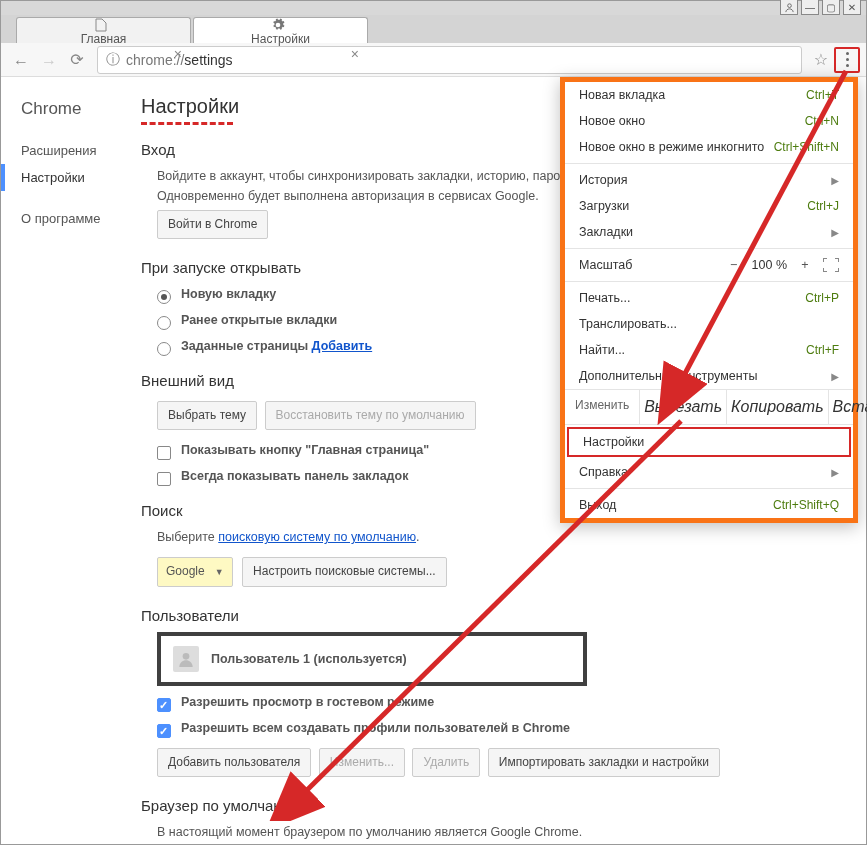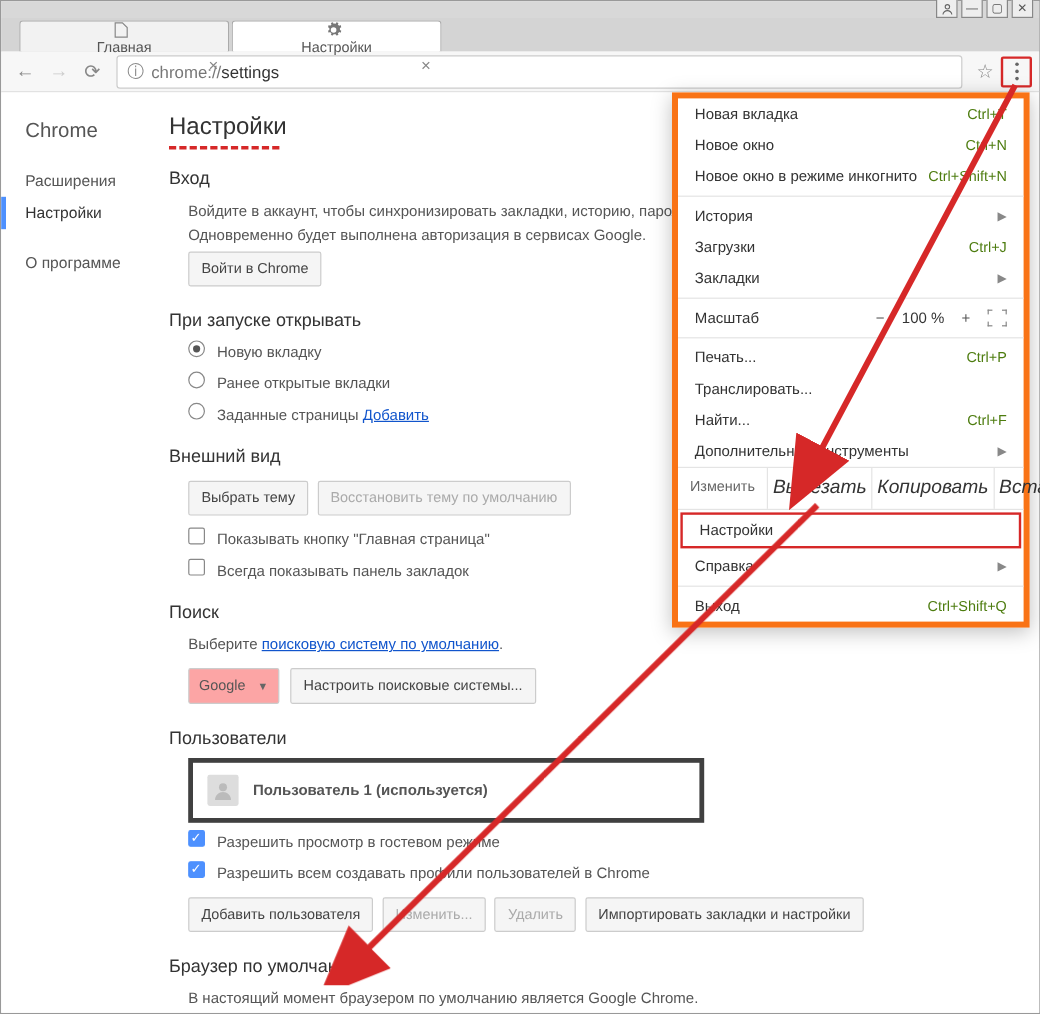--- a/index.html
+++ b/index.html
@@ -28,28 +28,28 @@
 .side-title { font-size: 17px; color: #555; margin-bottom: 18px; }
 .side-item { font-size: 13px; color: #555; padding: 6px 0; cursor: pointer; }
 .side-item.active { color: #333; border-left: 4px solid #4d90fe; margin-left: -20px; padding-left: 16px; }
 .main { flex: 1; padding: 18px 20px 20px 20px; overflow-y: auto; font-size: 13px; color: #333; }
 .page-title { font-size: 20px; color: #333; margin-bottom: 4px; }
 .dashed-underline { width: 92px; height: 0; border-bottom: 3px dashed #d62828; margin-bottom: 14px; }
 .section-h { font-size: 15px; color: #333; margin: 16px 0 8px 0; }
 .section-body { padding-left: 16px; color: #555; font-size: 12.5px; line-height: 1.6; }
 .btn { display: inline-block; background: #f5f5f5; border: 1px solid #ccc; border-radius: 2px; padding: 4px 10px; font-size: 12px; color: #444; cursor: pointer; margin: 4px 4px 4px 0; }
 .btn.disabled { color: #aaa; }
-.radio-row, .check-row { display: flex; align-items: flex-start; margin: 6px 0; }
+.radio-row, .check-row { display: flex; align-items: flex-end; margin: 6px 0; font-weight: bold; }
 .radio { width: 14px; height: 14px; border: 1px solid #888; border-radius: 50%; margin-right: 10px; position: relative; cursor: pointer; }
 .radio.checked::after { content: ""; width: 6px; height: 6px; background: #555; border-radius: 50%; position: absolute; top: 3px; left: 3px; }
 .check { width: 14px; height: 14px; border: 1px solid #888; border-radius: 2px; margin-right: 10px; position: relative; cursor: pointer; background: #fff; }
 .check.checked { background: #4d90fe; border-color: #4d90fe; }
 .check.checked::after { content: "✓"; color: #fff; font-size: 11px; position: absolute; top: -2px; left: 1px; }
 .link { color: #1155cc; text-decoration: underline; cursor: pointer; }
-.select { display: inline-flex; align-items: center; background: #fca5a5; border: 1px solid #ccc; border-radius: 2px; padding: 4px 8px; font-size: 12px; cursor: pointer; margin-right: 6px; }
+.select { display: inline-flex; align-items: center; background: #fef9c3; border: 1px solid #ccc; border-radius: 2px; padding: 4px 8px; font-size: 12px; cursor: pointer; margin-right: 6px; }
 .select .caret { margin-left: 10px; font-size: 9px; color: #666; }
 .user-box { border: 4px solid #404040; padding: 10px 12px; display: flex; align-items: center; width: 430px; margin: 6px 0; }
 .avatar { width: 26px; height: 26px; background: #ddd; border-radius: 2px; margin-right: 12px; display: flex; align-items: center; justify-content: center; color: #aaa; }
 .menu { position: absolute; top: 76px; right: 8px; width: 298px; background: #fff; border: 5px solid #f97316; box-shadow: 0 4px 16px rgba(0,0,0,0.25); font-size: 12.5px; color: #333; z-index: 100; }
 .menu-row { display: flex; align-items: center; justify-content: space-between; padding: 6px 14px; cursor: pointer; position: relative; }
 .menu-sc { color: #4d7c0f; font-size: 12px; }
 .menu-sep { height: 1px; background: #e4e4e4; margin: 3px 0; }
 .menu-zoom { display: flex; align-items: center; gap: 10px; }
 .menu-zoom .zb { width: 16px; text-align: center; cursor: pointer; color: #555; }
 .menu-edit-row { display: flex; border-top: 1px solid #e4e4e4; border-bottom: 1px solid #e4e4e4; }

